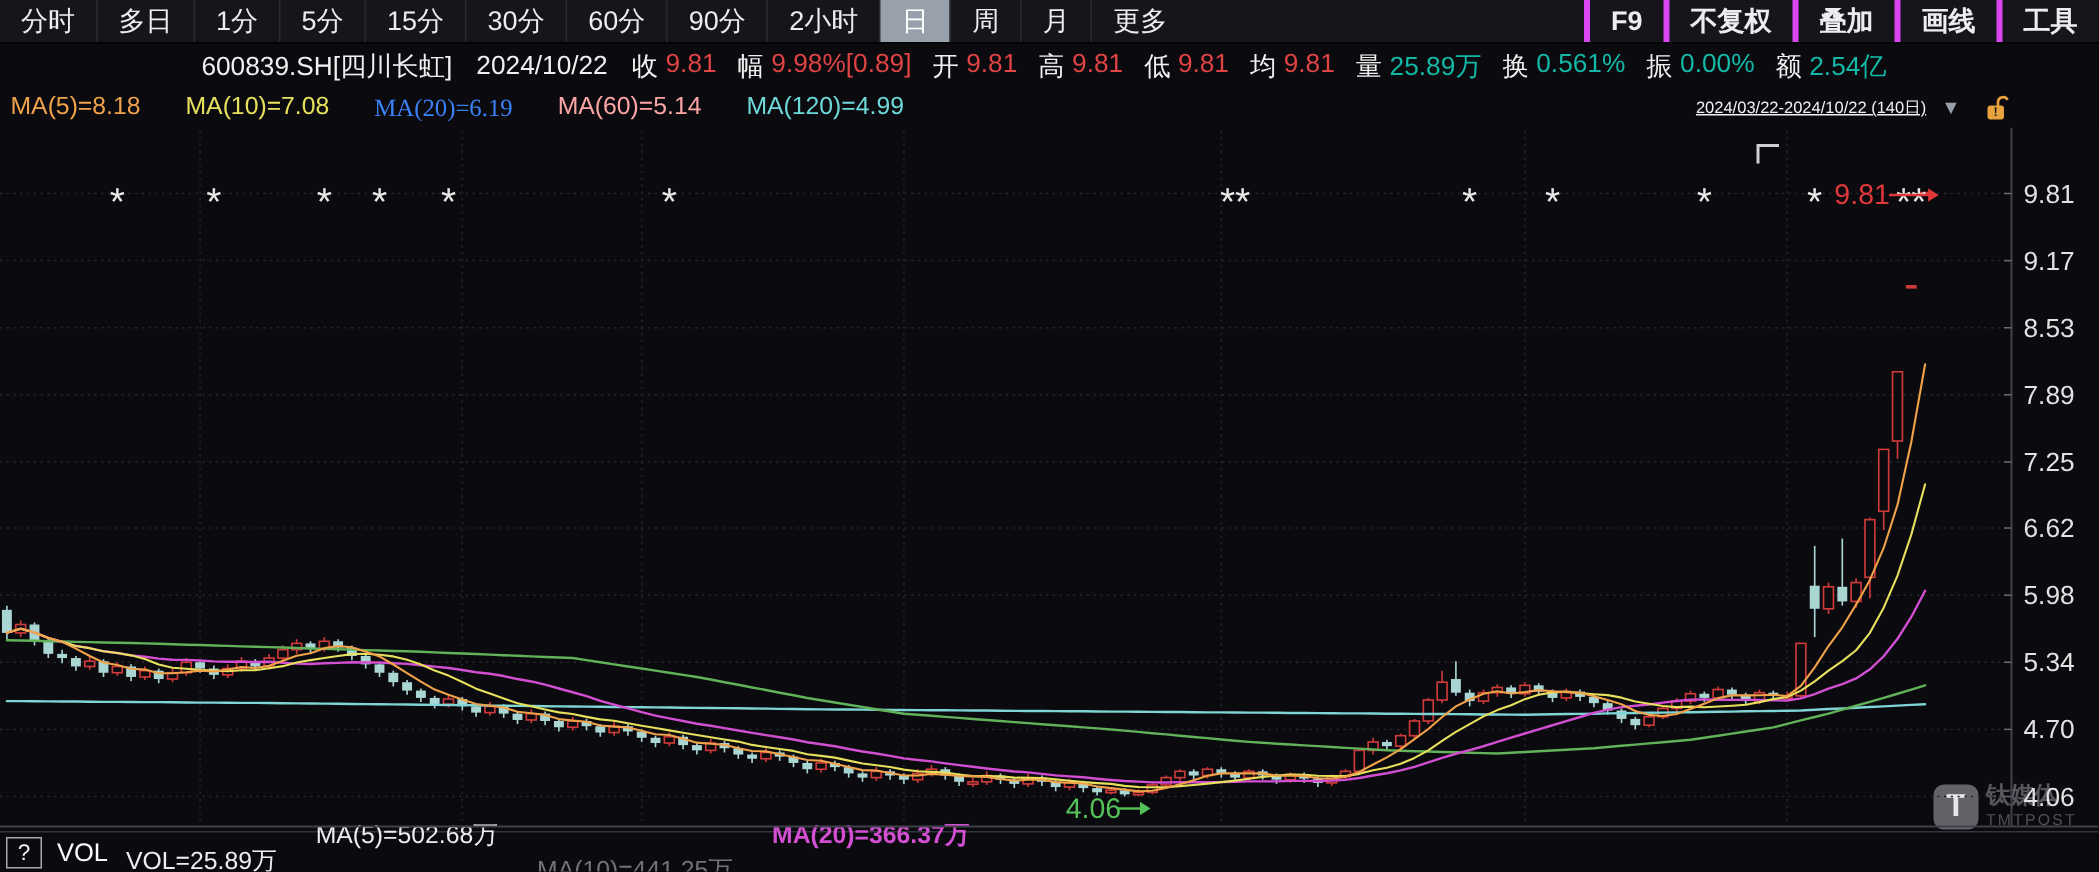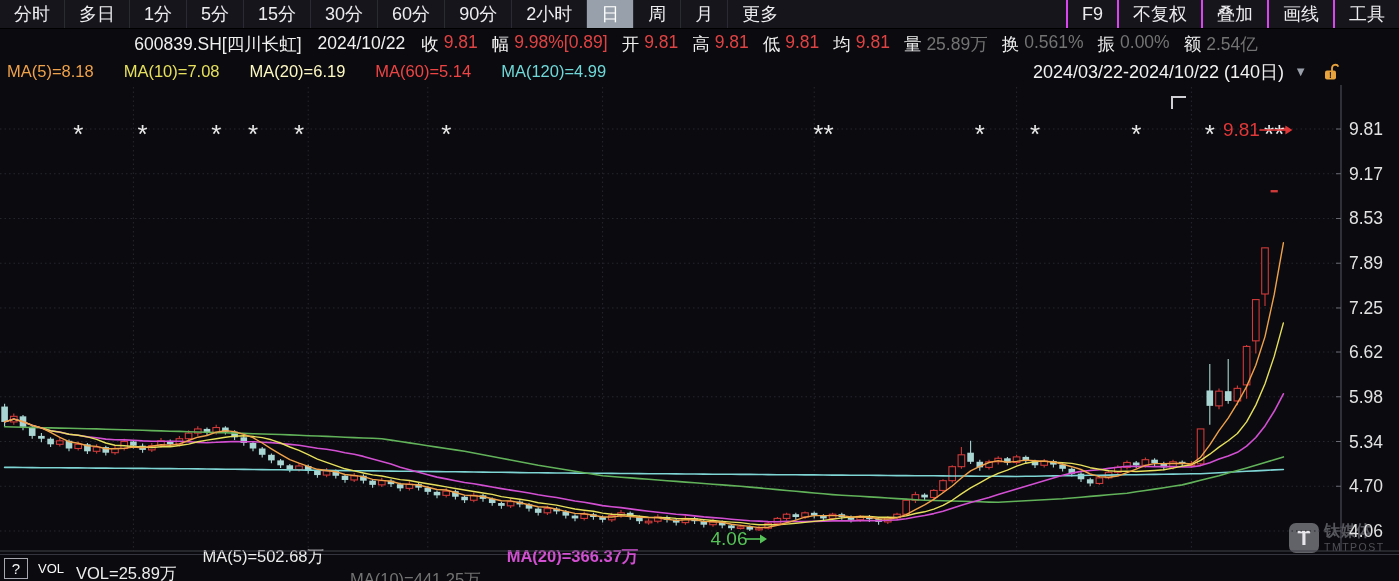--- a/index.html
+++ b/index.html
@@ -4,43 +4,43 @@
 <style>
   html,body{margin:0;padding:0;background:#0a0a0f;}
   body{width:1399px;height:581px;overflow:hidden;font-family:"Liberation Sans","DejaVu Sans",sans-serif;position:relative;}
   #page{position:relative;width:1399px;height:581px;background:#0a0a0f;}
   
   .toolbar{height:28px;background:#15151b;display:flex;align-items:stretch;border-bottom:1px solid #000;}
   .tab{display:flex;align-items:center;justify-content:center;padding:0 14px;color:#ededf0;font-size:18px;border-left:1px solid #2a2a32;cursor:default;white-space:nowrap;}
   .tab:first-child{border-left:none;}
   .tab.active{background:#98a0ab;color:#ffffff;}
   .toolbar-spacer{flex:1;}
-  .tab.right{border-left:2px solid #d946ef;}
+  .tab.right{border-left:4px solid #d946ef;font-weight:bold;}
   
   .info-row{height:29px;display:flex;align-items:center;background:#0a0a0f;font-size:17.5px;color:#f0f0f0;padding-left:7px;white-space:nowrap;justify-content:center;}
   .info-row .sym{margin-right:16px;}
   .info-row .dt{margin-right:16px;}
   .fld{display:flex;margin-right:14px;}
   .fld .lb{color:#f0f0f0;margin-right:5px;}
   .fld .vl.red{color:#e04343;}
-  .fld .vl.white{color:#737373;}
+  .fld .vl.white{color:#14b8a6;}
   
   .ma-row{height:27px;display:flex;align-items:center;background:#0a0a0f;font-size:16.5px;padding-left:7px;white-space:nowrap;}
   .ma-item{margin-right:30px;}
   .ma-spacer{flex:1;}
-  .range-label{color:#f2f2f2;font-size:18px;}
+  .range-label{color:#f2f2f2;text-decoration:underline;font-size:11px;}
   .dd-tri{color:#9aa0aa;font-size:13px;margin:0 14px 0 10px;}
   .lock-wrap{margin-right:58px;display:flex;align-items:center;}
   
   .chart{position:relative;width:1399px;height:469px;z-index:2;}
   .chart svg{position:absolute;left:0;top:0;}
   
   .vol-row{height:27px;display:flex;align-items:center;background:#0a0a0f;font-size:16.5px;color:#ededed;padding-left:4px;white-space:nowrap;border-top:1px solid #34343e;}
   .help-box{width:22px;height:19px;border:1px solid #a7a7af;color:#f2f2f2;display:flex;align-items:center;justify-content:center;font-size:15px;margin-right:10px;}
-  .vol-title{font-size:13px;color:#fafafa;margin-right:12px;}
+  .vol-title{font-size:17px;color:#fafafa;margin-right:12px;}
   .vol-item{margin-right:26px;}
   
   .watermark{position:absolute;left:1289px;top:523px;display:flex;align-items:flex-start;z-index:1;pointer-events:none;}
   .wm-logo{width:30px;height:30px;border-radius:7px;background:rgba(128,128,136,0.75);color:#e8e8ec;display:flex;align-items:center;justify-content:center;font-size:21px;font-weight:bold;}
   .wm-text{margin-left:5px;line-height:1;}
   .wm-cn{font-size:16px;font-weight:bold;color:rgba(150,150,158,0.55);}
   .wm-en{font-size:10.5px;letter-spacing:1.5px;color:rgba(150,150,158,0.5);margin-top:3px;}
 </style>
 </head>
 <body>
@@ -113,22 +113,22 @@
           <span class="lb">额</span>
           <span class="vl white">2.54亿</span>
         </span>
       </span>
   </div>
 
   <div class="ma-row">
     <span id="ma-items" style="display:flex;">
         <span class="ma-item" style="color: rgb(240, 162, 74);">MA(5)=8.18</span>
         <span class="ma-item" style="color: rgb(230, 224, 92);">MA(10)=7.08</span>
-        <span class="ma-item" style="color: #fef9c3;">MA(20)=6.19</span>
-        <span class="ma-item" style="color: #ef4444;">MA(60)=5.14</span>
+        <span class="ma-item" style="color: #3b82f6; font-family: Liberation Serif, serif;">MA(20)=6.19</span>
+        <span class="ma-item" style="color: #fca5a5;">MA(60)=5.14</span>
         <span class="ma-item" style="color: rgb(111, 216, 216);">MA(120)=4.99</span>
       </span>
     <span class="ma-spacer"></span>
     <span class="range-label">2024/03/22-2024/10/22 (140日)</span>
     <span class="dd-tri">▼</span>
     <span class="lock-wrap">
       <svg width="20" height="20" viewBox="0 0 20 20">
         <path d="M11 9 V6.2 A3.4 3.4 0 0 1 17.4 4.6" fill="none" stroke="#e8a33d" stroke-width="1.8"></path>
         <rect x="4" y="8.4" width="11" height="9.2" rx="2" fill="#e8a33d"></rect>
         <text x="9.5" y="15.6" font-size="8.5" font-weight="bold" fill="#222" text-anchor="middle">!</text>

